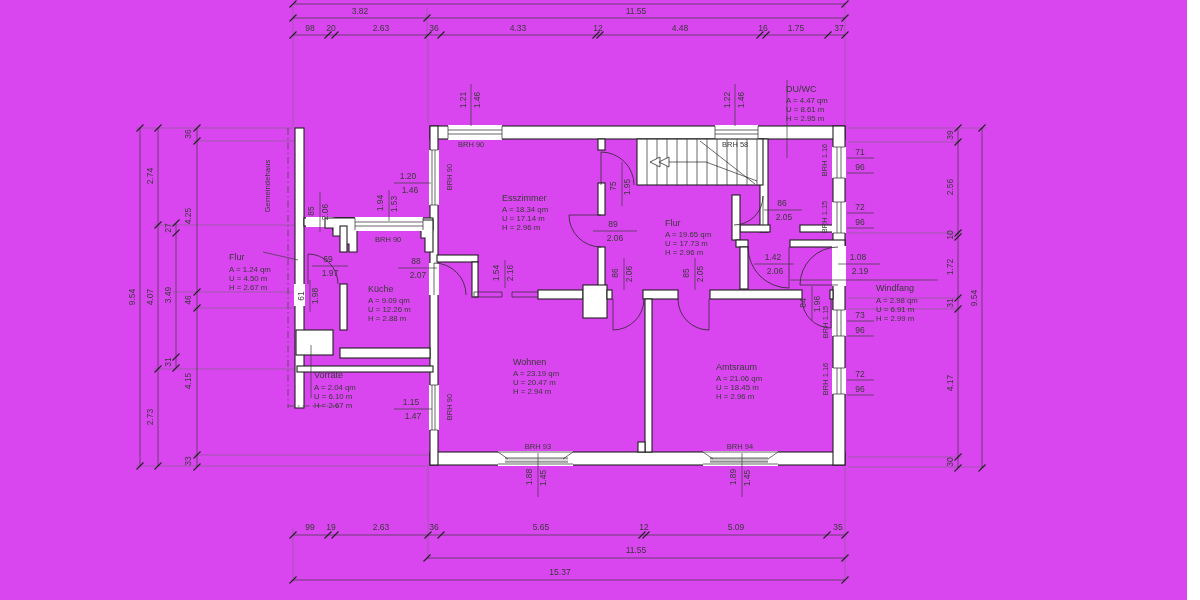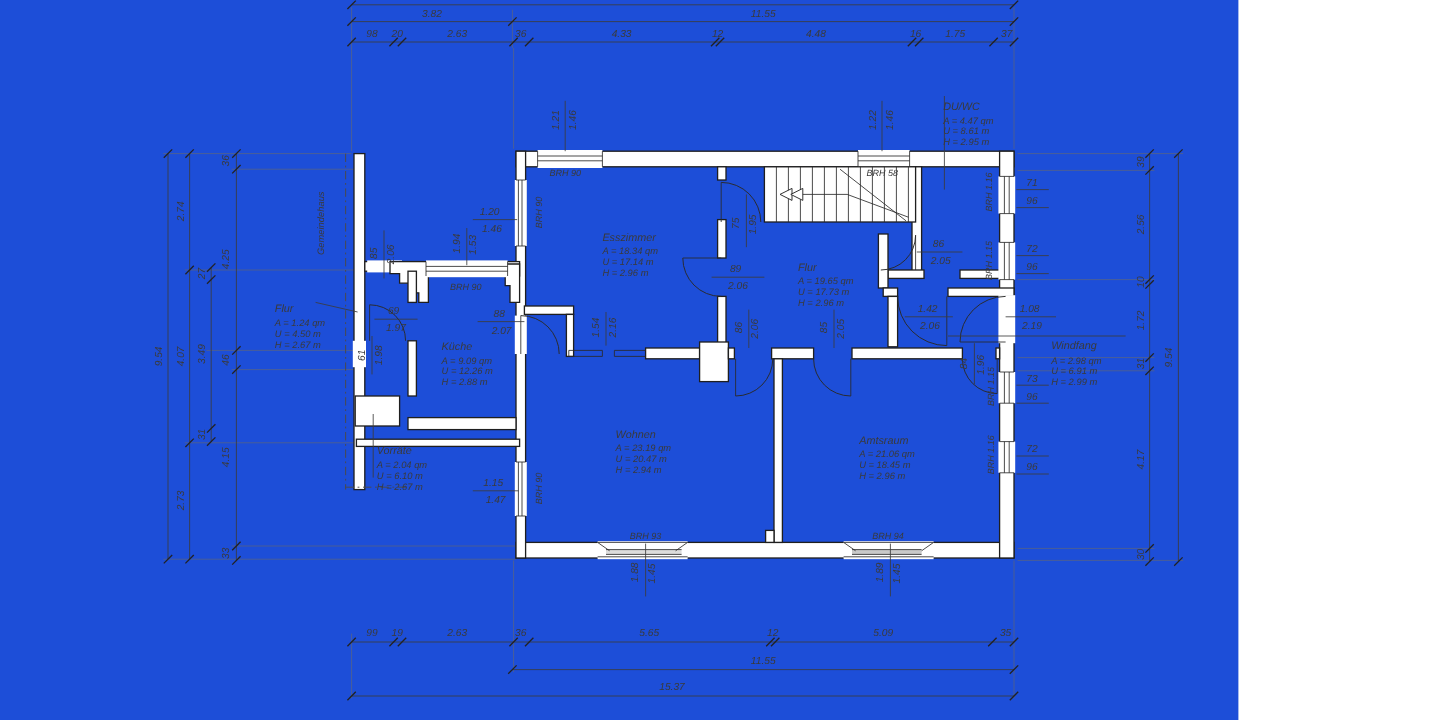--- a/index.html
+++ b/index.html
@@ -1,17 +1,17 @@
 <!DOCTYPE html>
 <html><head>
 <meta charset="utf-8">
 <style>
   html,body{margin:0;padding:0;background:#ffffff;}
-  .page{position:relative;width:1032px;height:600px;background:#1d4ed8;overflow:hidden;
-        font-family:"Liberation Sans", sans-serif;font-style:italic;}
+  .page{position:relative;width:1187px;height:600px;background:#d946ef;overflow:hidden;
+        font-family:"Liberation Sans", sans-serif;}
   svg{position:absolute;left:0;top:0;}
   svg text{fill:#3a3a3a;font-family:"Liberation Sans", sans-serif;}
   .dim{font-size:8.5px;}
   .rn{font-size:9px;fill:#3a3a3a;}
   .rl{font-size:7.8px;fill:#3a3a3a;}
   .brh{font-size:7.5px;fill:#3a3a3a;}
   .wall{fill:#ffffff;stroke:#1f1f1f;stroke-width:1.1;}
   .thin{stroke:#2a2a2a;stroke-width:0.7;fill:none;}
   .dimln{stroke:#3c3c3c;stroke-width:0.7;fill:none;}
   .ext{stroke:#6a6a6a;stroke-width:0.5;fill:none;}

